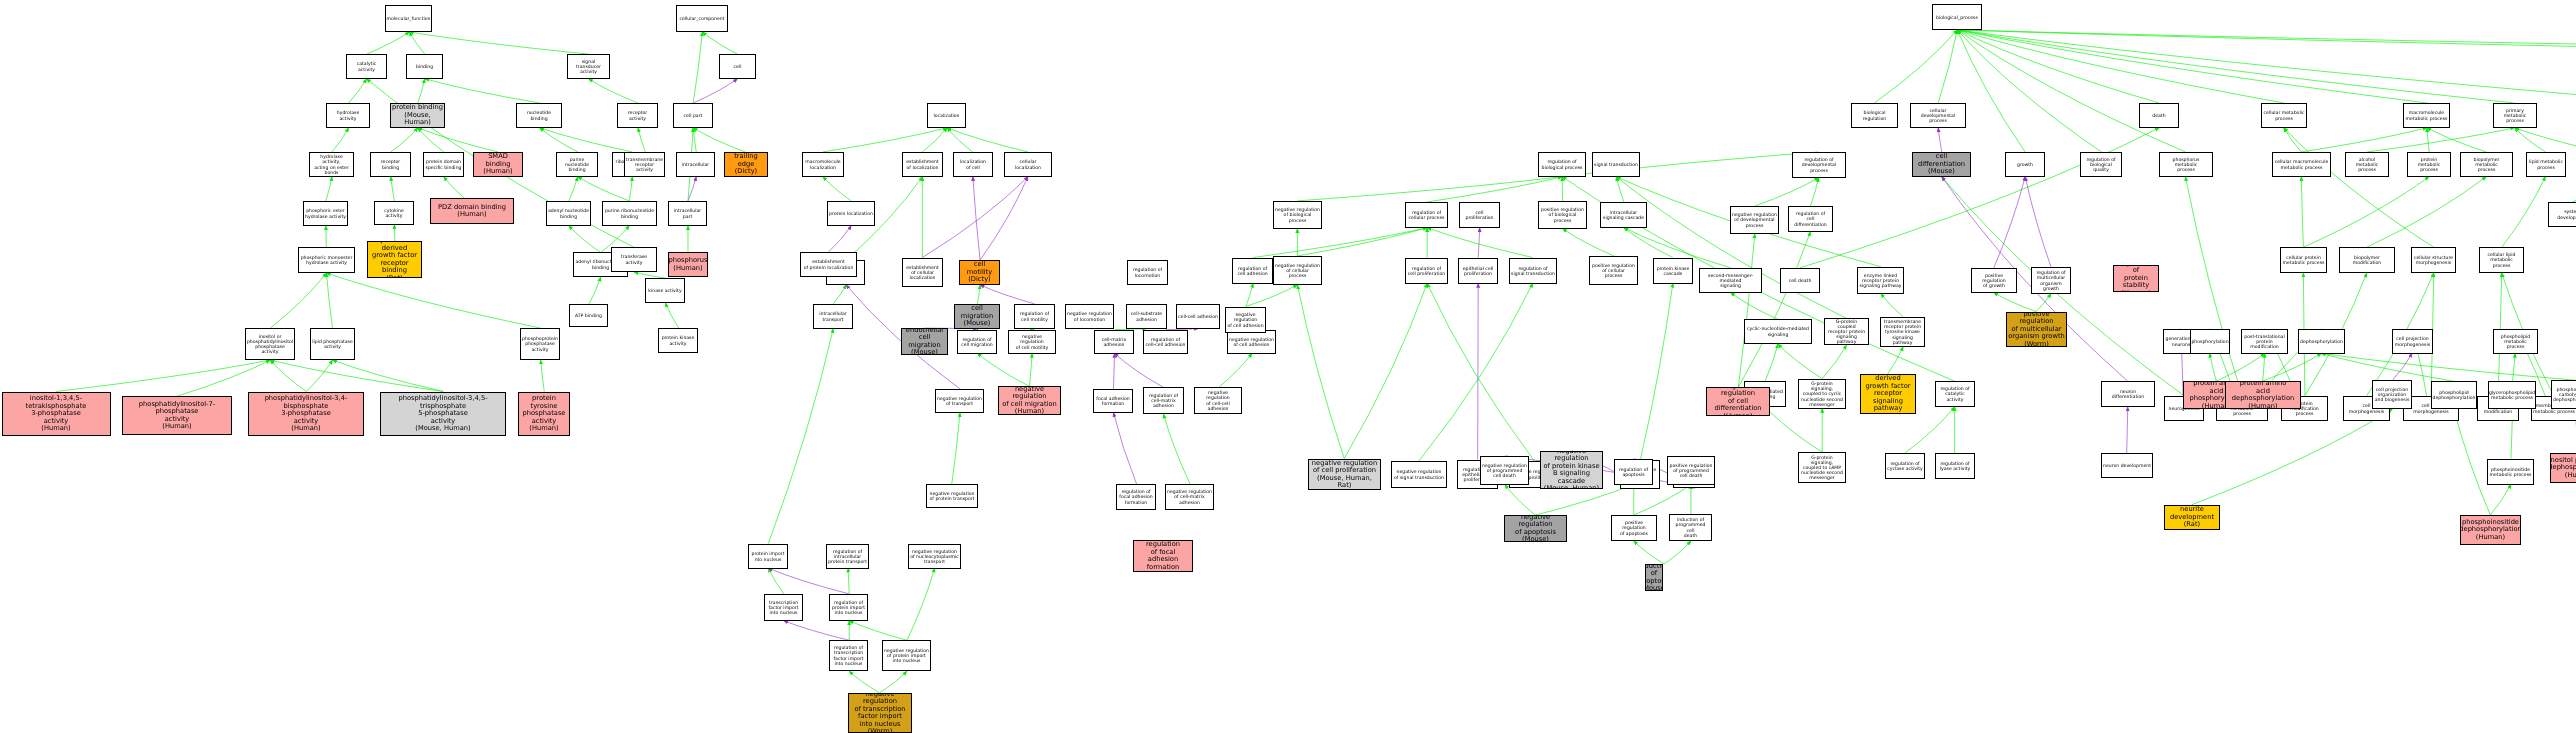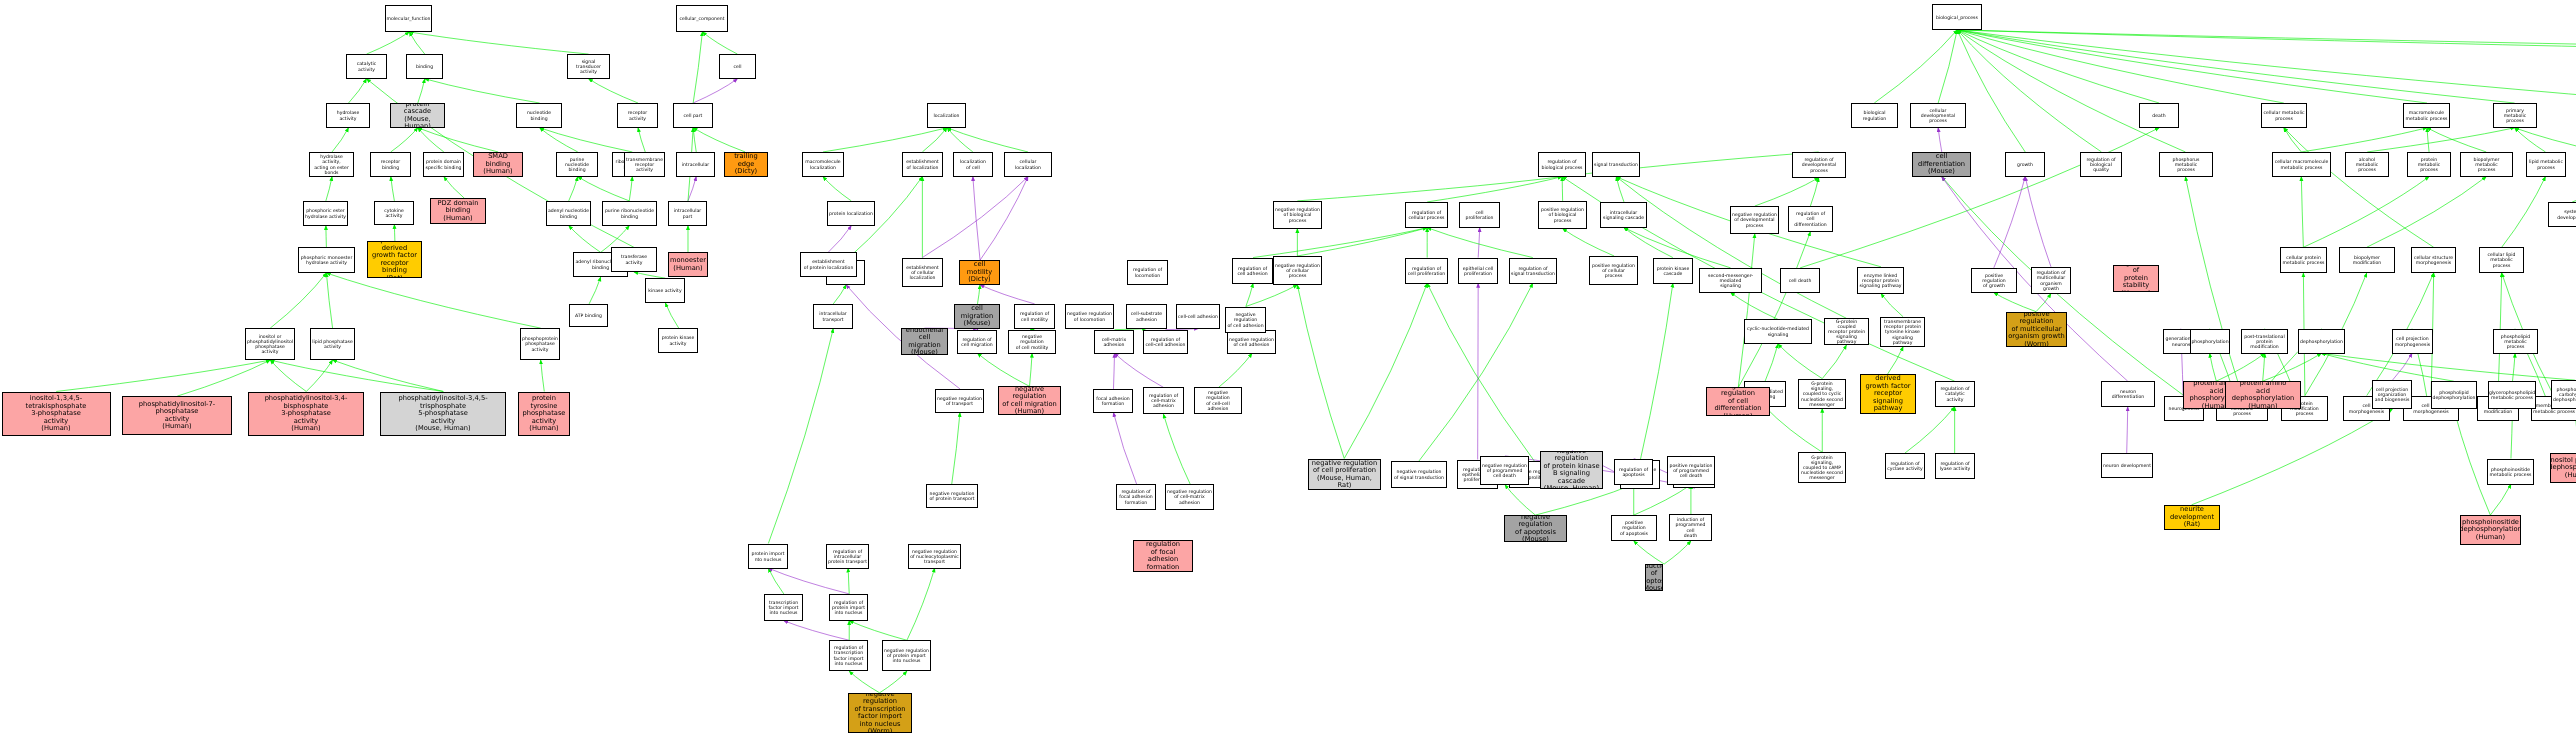--- a/index.html
+++ b/index.html
@@ -293,39 +293,39 @@
         <path d="M1230,480 Q908.22,316.5 711,153" fill="none" stroke="#00ee00" stroke-width="1.2" marker-end="url(#ah-green)"></path>
         <path d="M1291,540 Q1253.18,534 1230,528" fill="none" stroke="#00ee00" stroke-width="1.2" marker-end="url(#ah-green)"></path>
         <path d="M1317,637 Q1300.88,612.5 1291,588" fill="none" stroke="#00ee00" stroke-width="1.2" marker-end="url(#ah-green)"></path>
       </g>
   </svg>
   <div id="node-layer">
       <div class="node c-white plain" style="left: 385px; top: 5.2px; width: 47px; height: 27px;">molecular_function</div>
       <div class="node c-white plain" style="left: 346px; top: 54px; width: 41px; height: 25px;">catalytic activity</div>
       <div class="node c-white plain" style="left: 406px; top: 54px; width: 37px; height: 25px;">binding</div>
       <div class="node c-white plain" style="left: 326px; top: 103px; width: 44px; height: 25px;">hydrolase activity</div>
-      <div class="node c-grey hl" style="left: 390px; top: 103px; width: 55px; height: 25px;">protein cascade
+      <div class="node c-grey hl" style="left: 390px; top: 103px; width: 55px; height: 25px;">protein binding
 (Mouse, Human)</div>
       <div class="node c-white plain" style="left: 516px; top: 103px; width: 46px; height: 25px;">nucleotide binding</div>
       <div class="node c-white plain" style="left: 309px; top: 152px; width: 45px; height: 25px;">hydrolase activity,
 acting on ester
 bonds</div>
       <div class="node c-white plain" style="left: 370px; top: 152px; width: 41px; height: 25px;">receptor binding</div>
       <div class="node c-white plain" style="left: 423px; top: 152px; width: 41px; height: 25px;">protein domain
 specific binding</div>
       <div class="node c-red hl" style="left: 473px; top: 152px; width: 50px; height: 25px;">SMAD binding
 (Human)</div>
       <div class="node c-white plain" style="left: 556px; top: 152px; width: 42px; height: 25px;">purine nucleotide
 binding</div>
       <div class="node c-white plain" style="left: 612px; top: 152px; width: 40px; height: 25px;">ribonucleotide
 binding</div>
       <div class="node c-white plain" style="left: 303px; top: 201px; width: 45px; height: 25px;">phosphoric ester
 hydrolase activity</div>
       <div class="node c-white plain" style="left: 374px; top: 201px; width: 40px; height: 24px;">cytokine activity</div>
-      <div class="node c-red hl" style="left: 430px; top: 198px; width: 56px; height: 26px;">PDZ domain binding
+      <div class="node c-red hl" style="left: 430px; top: 198px; width: 84px; height: 26px;">PDZ domain binding
 (Human)</div>
       <div class="node c-white plain" style="left: 546px; top: 201px; width: 45px; height: 25px;">adenyl nucleotide
 binding</div>
       <div class="node c-white plain" style="left: 602px; top: 201px; width: 55px; height: 25px;">purine ribonucleotide
 binding</div>
       <div class="node c-white plain" style="left: 298px; top: 247px; width: 57px; height: 26px;">phosphoric monoester
 hydrolase activity</div>
       <div class="node c-gold hl" style="left: 367px; top: 241px; width: 55px; height: 37px;">platelet-derived
 growth factor
 receptor binding
@@ -362,21 +362,21 @@
 activity
 (Human)</div>
       <div class="node c-white plain" style="left: 676px; top: 5.2px; width: 52px; height: 27px;">cellular_component</div>
       <div class="node c-white plain" style="left: 719px; top: 54px; width: 37px; height: 25px;">cell</div>
       <div class="node c-white plain" style="left: 673px; top: 103px; width: 40px; height: 25px;">cell part</div>
       <div class="node c-white plain" style="left: 676px; top: 152px; width: 39px; height: 25px;">intracellular</div>
       <div class="node c-orange hl" style="left: 724px; top: 152px; width: 44px; height: 25px;">trailing edge
 (Dicty)</div>
       <div class="node c-white plain" style="left: 668px; top: 201px; width: 39px; height: 25px;">intracellular
 part</div>
-      <div class="node c-red hl" style="left: 668px; top: 252px; width: 40px; height: 25px;">monoester
+      <div class="node c-red hl" style="left: 668px; top: 252px; width: 40px; height: 25px;">phosphorus
 (Human)</div>
       <div class="node c-white plain" style="left: 927px; top: 103px; width: 39px; height: 25px;">localization</div>
       <div class="node c-white plain" style="left: 802px; top: 152px; width: 42px; height: 25px;">macromolecule
 localization</div>
       <div class="node c-white plain" style="left: 902px; top: 152px; width: 41px; height: 25px;">establishment
 of localization</div>
       <div class="node c-white plain" style="left: 953px; top: 152px; width: 40px; height: 25px;">localization
 of cell</div>
       <div class="node c-white plain" style="left: 1004px; top: 152px; width: 48px; height: 25px;">cellular localization</div>
       <div class="node c-white plain" style="left: 827px; top: 201px; width: 48px; height: 25px;">protein localization</div>

